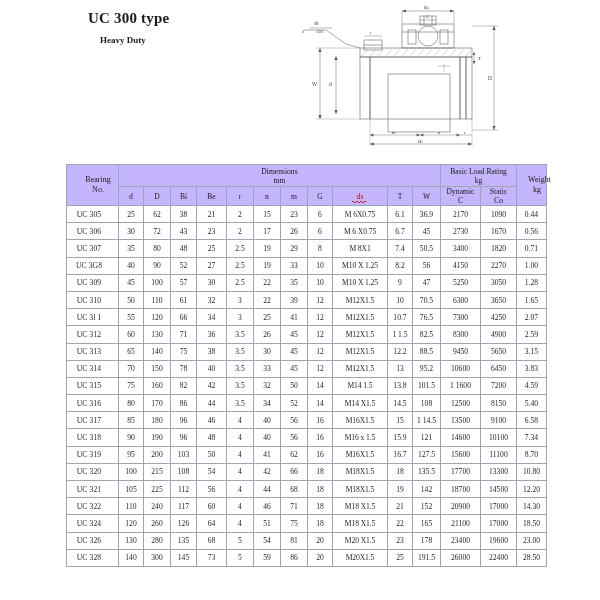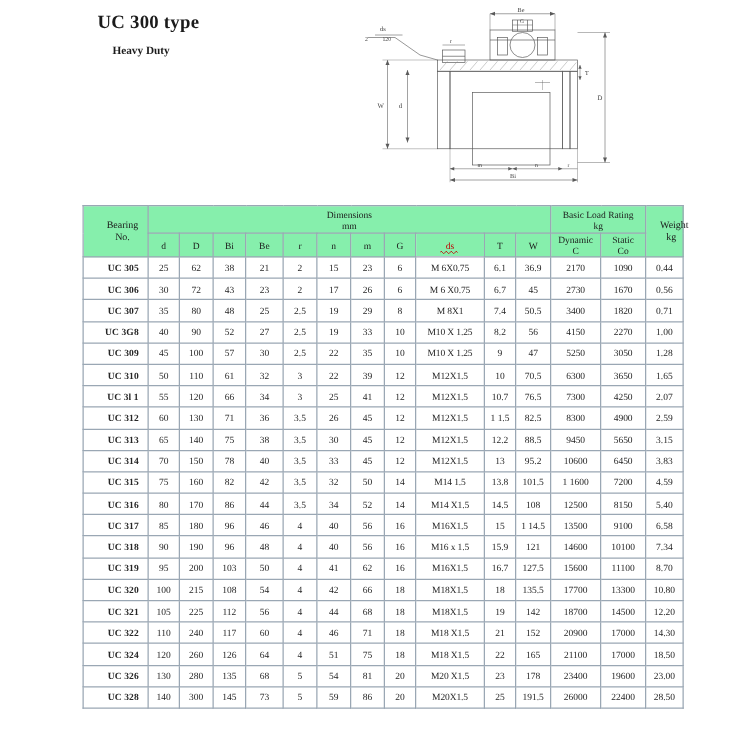--- a/index.html
+++ b/index.html
@@ -17,21 +17,21 @@
   .page {
     position: relative;
     width: 600px;
     height: 600px;
     box-sizing: border-box;
   }
 
   
   .head-area {
     position: absolute;
-    left: 2px; top: 0;
+    left: 12px; top: 0;
     width: 533px;
     height: 152px;
   }
   .title-block {
     position: absolute;
     left: 76px;
     top: 10px;
     width: 200px;
   }
   .doc-title {
@@ -75,21 +75,21 @@
   }
   table.spec th,
   table.spec td {
     border: 1px solid #9aa7b4;
     padding: 0;
     text-align: center;
     vertical-align: middle;
     font-weight: 400;
   }
   thead th {
-    background: #86efac;
+    background: #c4b5fd;
     font-weight: 700;
     font-size: 7.6px;
     line-height: 9px;
     color: #1b1b1b;
   }
   thead th.grp { height: 21px; }
   thead th.sub { height: 15px; }
   thead th.bearing-no {
     height: 36px;
     font-size: 8px;
@@ -115,23 +115,23 @@
     height: 16.2px;
     background: #ffffff;
     font-size: 7.6px;
     color: #262626;
     border-top: 1px solid #b9c2cb;
     border-bottom: 1px solid #b9c2cb;
     border-left: 1px solid #b9c2cb;
     border-right: 1px solid #b9c2cb;
   }
   tbody td.name {
-    text-align: right;
+    text-align: center;
     padding-right: 7px;
-    font-weight: 700;
+    font-weight: 400;
     letter-spacing: .1px;
   }
   tbody td.num {
     text-align: center;
   }
   tbody td.thread {
     text-align: center;
     letter-spacing: -.1px;
   }
 

